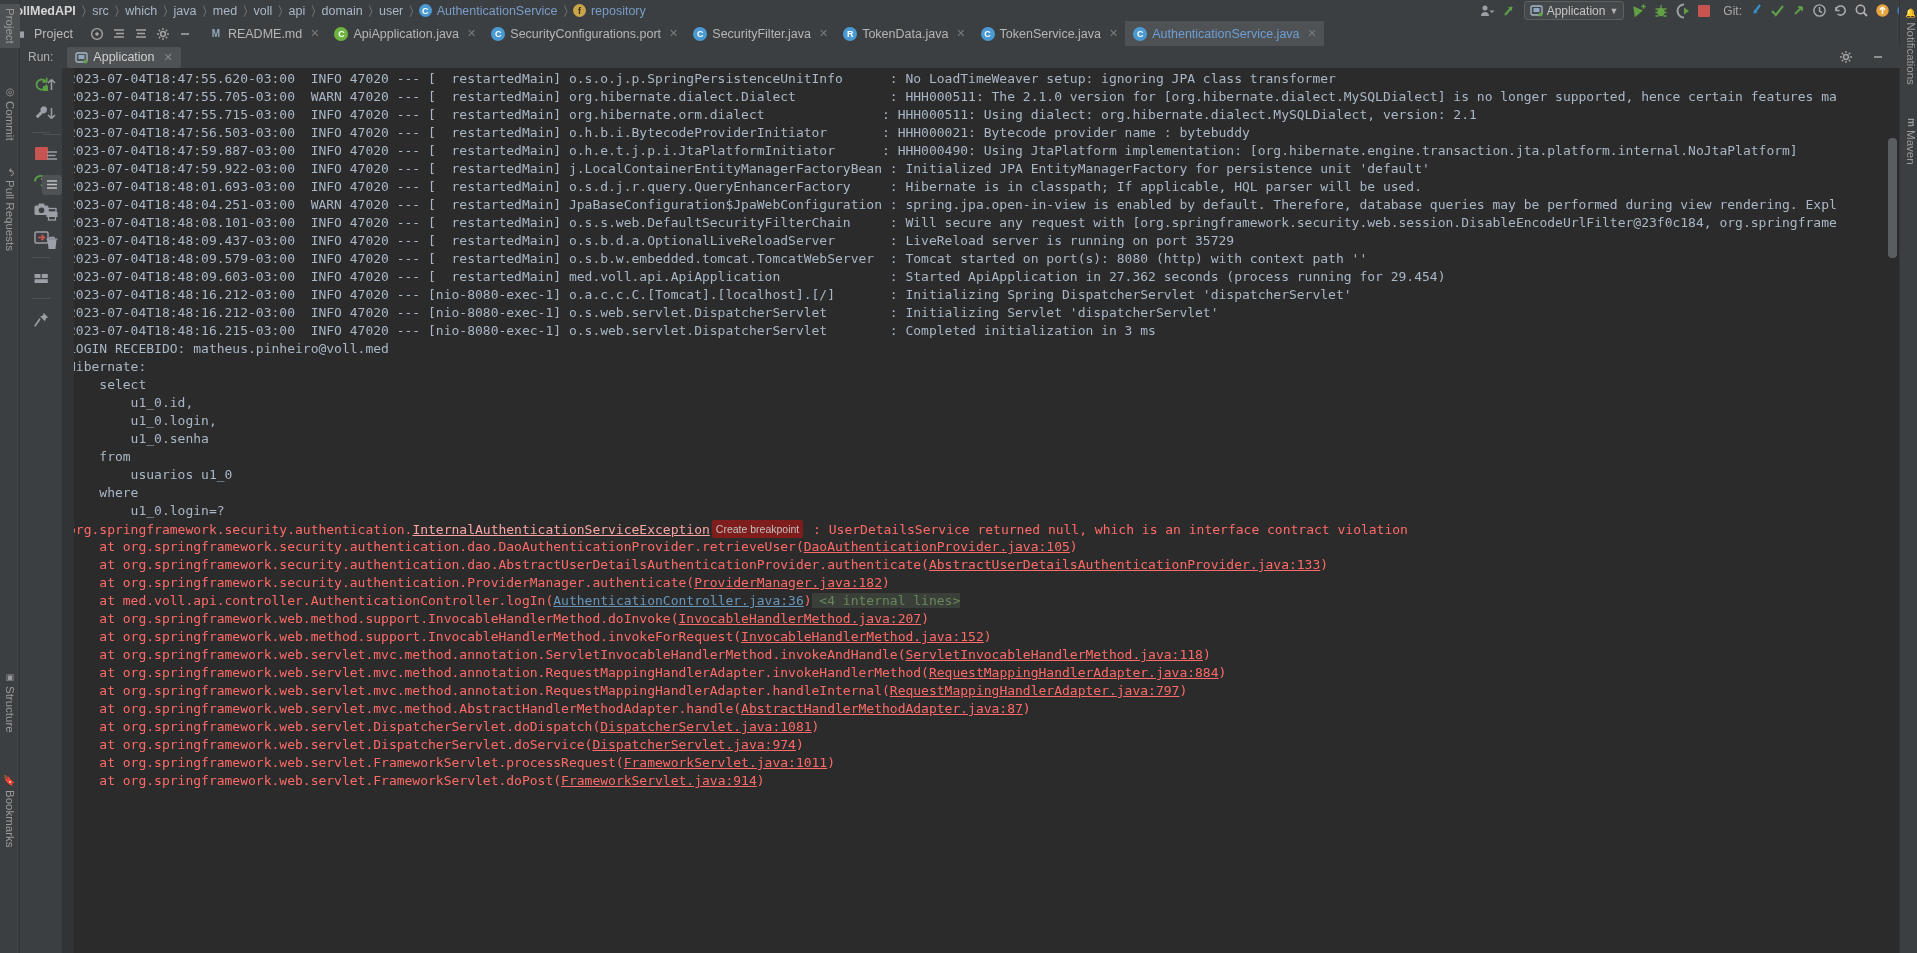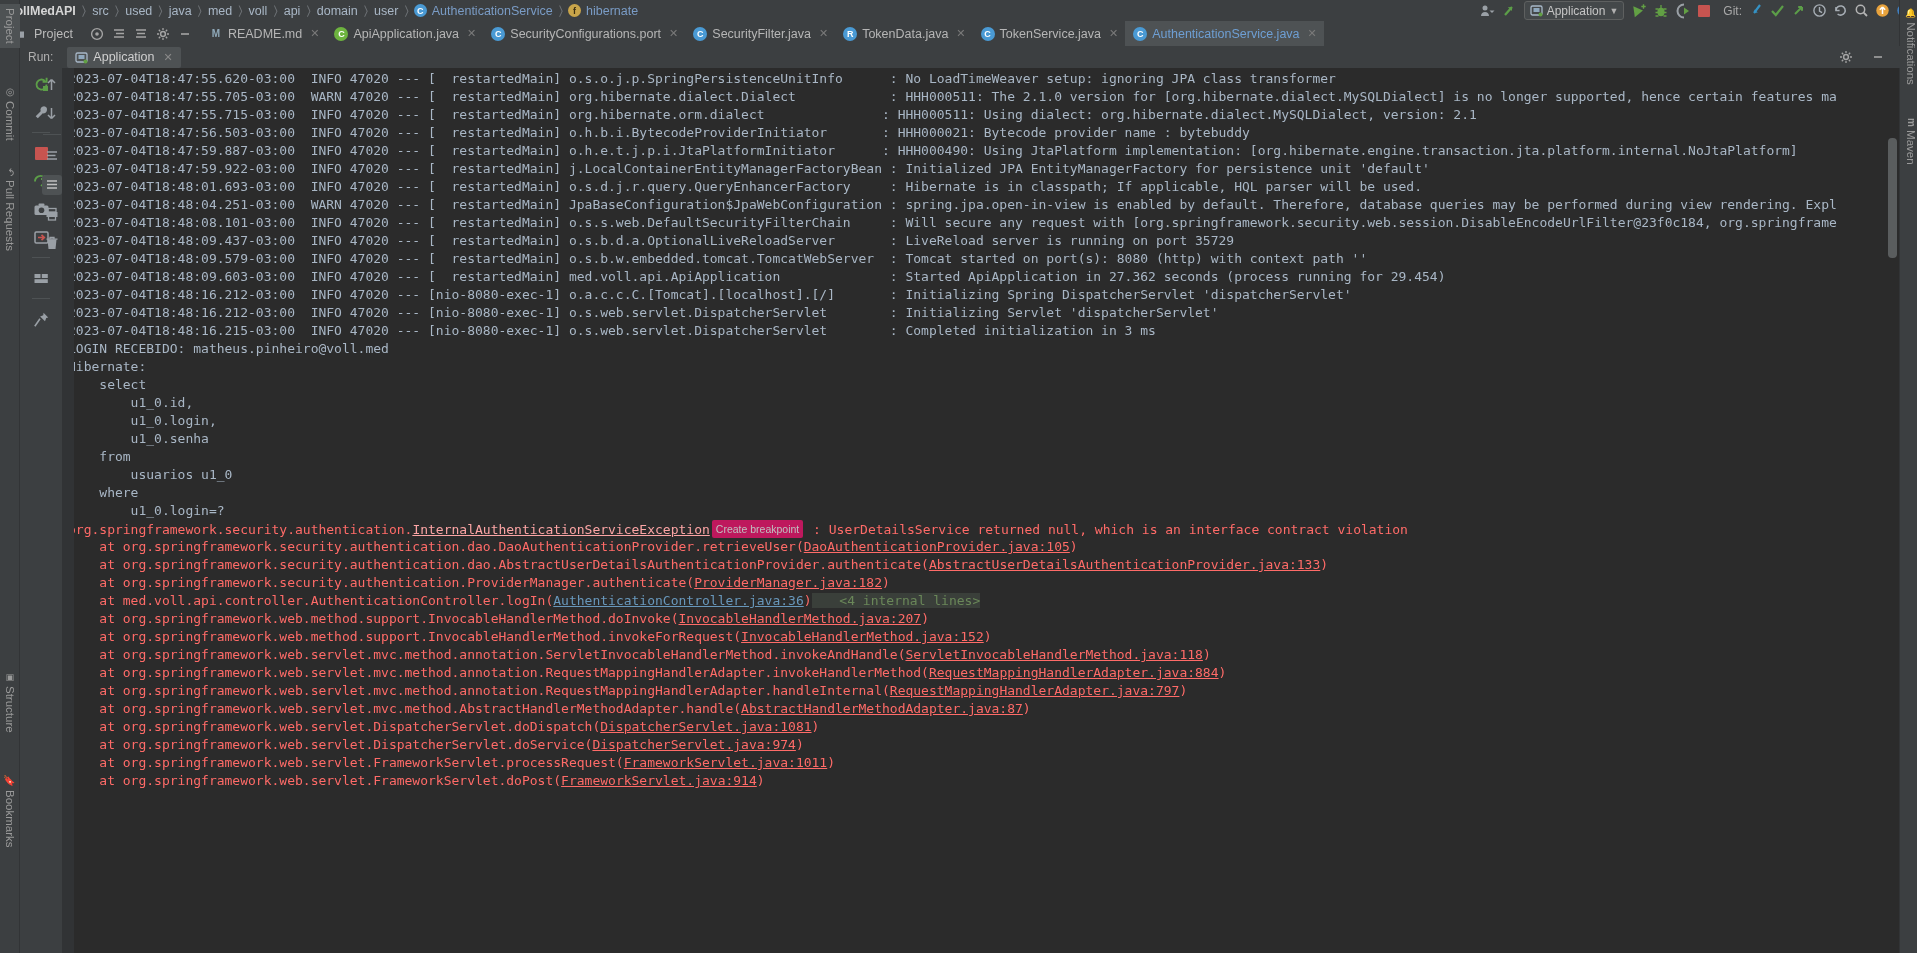--- a/index.html
+++ b/index.html
@@ -139,25 +139,25 @@
   #consoleinner {
     position: absolute; left: 0; top: 0; width: 1837px;
     padding: 2px 0 0 6px;
     font-family: "DejaVu Sans Mono", monospace;
     font-size: 13px; line-height: 18px; white-space: pre;
   }
   .ln { height: 18px; color: #a9b7c6; }
   .ln.err { color: #ff6b68; }
   .ln.err a, .ln.err .lnk { color: #fca5a5; text-decoration: underline; }
   .bp {
-    display: inline-block; background: #be185d; color: #c0c0c0;
+    display: inline-block; background: #7f1d1d; color: #c0c0c0;
     font-family: "Liberation Sans", sans-serif; font-size: 10.5px;
     padding: 0 4px; border-radius: 2px; vertical-align: 1px; margin: 0 2px;
   }
-  .internal { color: #6a8759; padding-left: 20px; }
+  .internal { color: #6a8759; }
   .fold {
     position: absolute; left: -16px; width: 11px; height: 11px;
     border: 1px solid #6e6e6e; color: #9a9a9a; font-size: 9px;
     line-height: 9px; text-align: center; background: #2b2b2b;
   }
   .foldwrap { position: relative; }
 
   
   #cgutter {
     position: absolute; left: 62px; top: 68px; width: 12px; height: 885px;
@@ -176,21 +176,21 @@
   <div id="breadcrumb" style="display:flex;align-items:center;">
       <span style="display: inline-flex; align-items: center;">
         <span class="crumb proj">VollMedAPI</span>
       </span>
       <span class="sep">〉</span>
       <span style="display: inline-flex; align-items: flex-start;">
         <span class="crumb">src</span>
       </span>
       <span class="sep">〉</span>
       <span style="display: inline-flex; align-items: center;">
-        <span class="crumb">used</span>
+        <span class="crumb">which</span>
       </span>
       <span class="sep">〉</span>
       <span style="display: inline-flex; align-items: center;">
         <span class="crumb">java</span>
       </span>
       <span class="sep">〉</span>
       <span style="display: inline-flex; align-items: flex-start;">
         <span class="crumb">med</span>
       </span>
       <span class="sep">〉</span>
@@ -210,21 +210,21 @@
         <span class="crumb">user</span>
       </span>
       <span class="sep">〉</span>
       <span style="display: inline-flex; align-items: center;">
         <span class="cicon c">C</span>
         <span class="crumb link">AuthenticationService</span>
       </span>
       <span class="sep">〉</span>
       <span style="display: inline-flex; align-items: center;">
         <span class="cicon f">f</span>
-        <span class="crumb link">hibernate</span>
+        <span class="crumb link">repository</span>
       </span>
     </div>
 
   <div id="navbar-right">
     <span class="tbtn">
       <svg width="15" height="14" viewBox="0 0 15 14">
           <circle cx="5" cy="4" r="2.5" fill="#9aa0a6"></circle>
           <path d="M1 12c0-2.5 1.8-4 4-4s4 1.5 4 4z" fill="#9aa0a6"></path>
           <path d="M11 5l2.5 2.5L11 10z" fill="#9aa0a6" transform="rotate(90 12 7.5)"></path>
         </svg>

